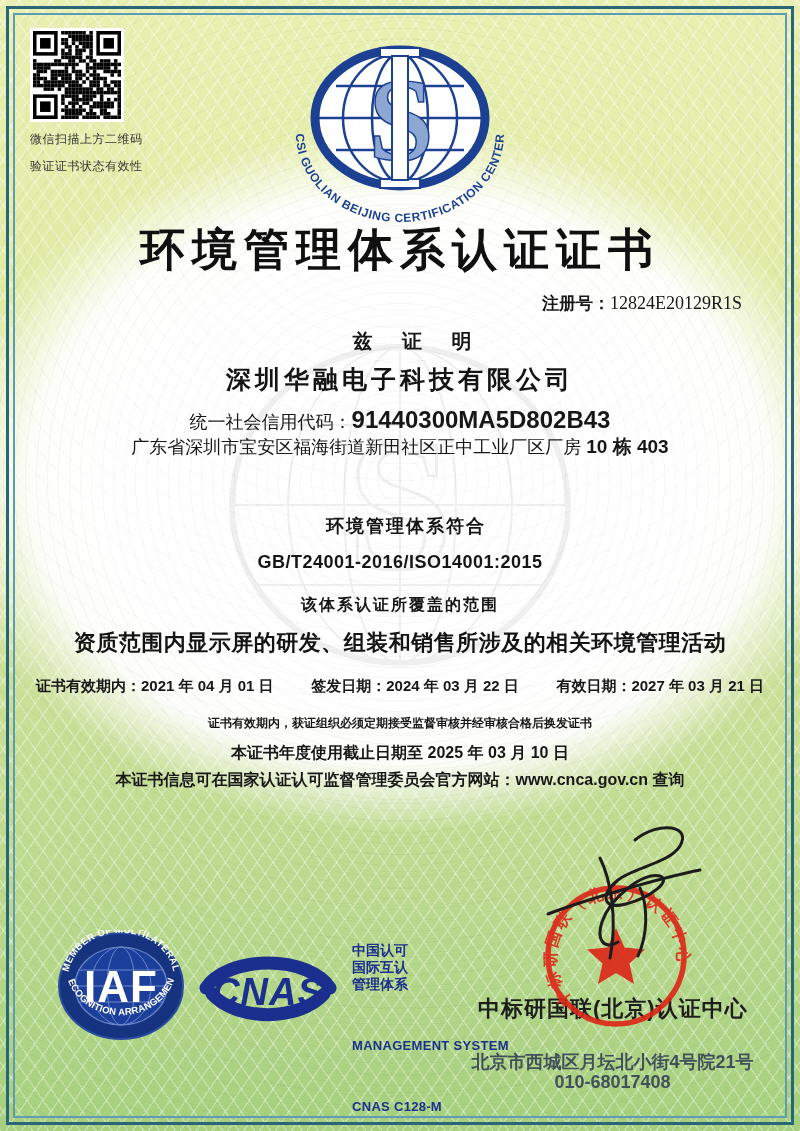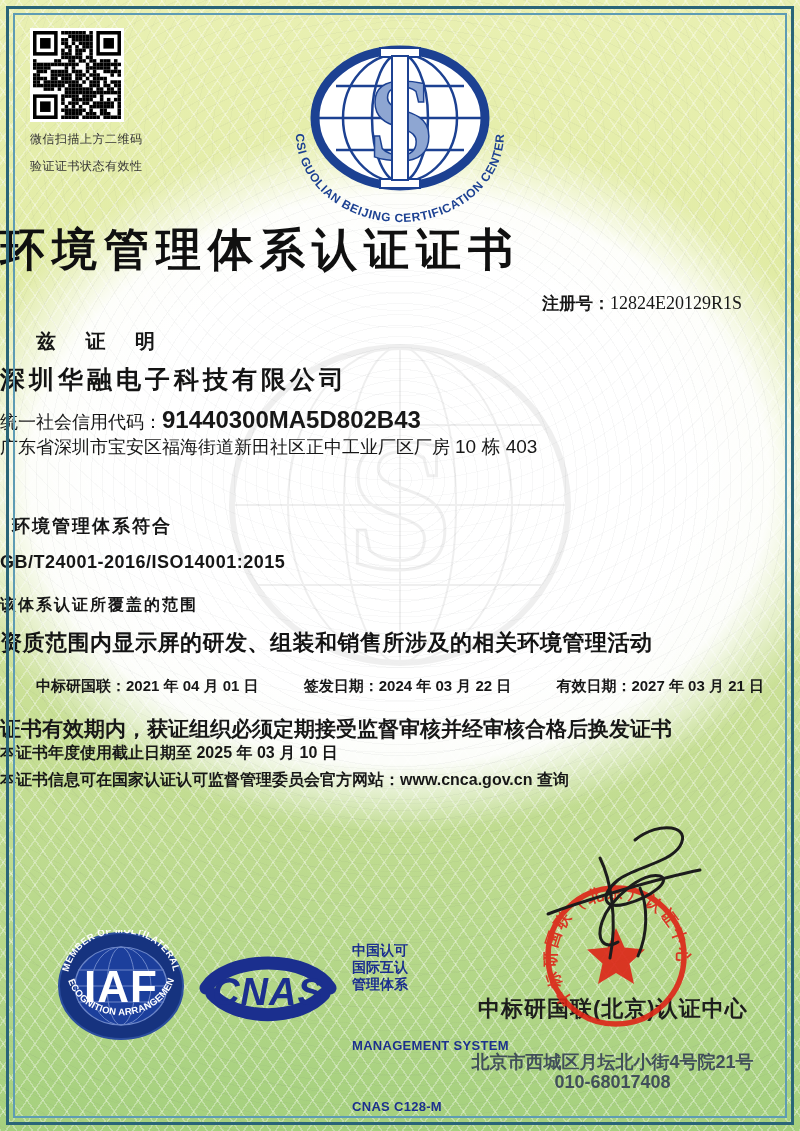--- a/index.html
+++ b/index.html
@@ -14,45 +14,45 @@
   .frame-inner{position:absolute;inset:13px;border:2px solid #5e9cb4;z-index:4;pointer-events:none;}
   .halo{position:absolute;inset:0;z-index:1;
     background:
       repeating-radial-gradient(circle at 400px 480px, rgba(110,115,120,0.055) 0 1px, transparent 1px 11px),
       repeating-radial-gradient(circle at 400px 140px, rgba(110,115,120,0.045) 0 1px, transparent 1px 17px),
       radial-gradient(ellipse 560px 430px at 400px 480px, #ffffff 52%, rgba(255,255,255,0.95) 66%, rgba(255,255,255,0) 82%);
   }
   .watermark{position:absolute;left:225px;top:340px;z-index:1;opacity:0.09;}
   .content{position:absolute;inset:0;z-index:3;}
   .abs{position:absolute;}
-  .ctr{left:0;right:0;}
+  .ctr{left:0;right:0;text-align:center;}
   
   .qr-wrap{left:30px;top:28px;width:96px;}
   .qr-box{width:88px;height:88px;background:#fff;padding:3px;}
   .qr-cap{font-size:12px;color:#333;margin-top:9px;letter-spacing:0.5px;white-space:nowrap;}
   .qr-cap+.qr-cap{margin-top:10px;}
   
   .toplogo{left:280px;top:38px;width:240px;height:192px;}
   .title{top:220px;font-size:45px;font-weight:bold;color:#101010;letter-spacing:7px;}
   .regline{top:292px;right:58px;font-size:17px;color:#171717;position:absolute;}
   .regline .lbl{font-weight:bold;}
   .regline .val{font-family:"Liberation Serif","DejaVu Serif",serif;font-size:18px;}
   .certify{top:328px;font-size:20px;font-weight:bold;letter-spacing:12px;color:#161616;padding-left:36px;}
   .company{top:363px;font-size:25px;font-weight:bold;letter-spacing:4px;color:#141414;}
   .credit{top:406px;font-size:18px;color:#171717;}
   .credit .val{font-weight:bold;font-size:24px;}
   .addr{top:434px;font-size:18px;color:#171717;}
-  .addr .bold{font-weight:normal;font-size:19px;}
+  .addr .bold{font-weight:bold;font-size:19px;}
   .conform{top:514px;font-size:18px;font-weight:bold;letter-spacing:2px;color:#161616;margin-left:12px;}
   .standard{top:552px;font-size:18px;font-weight:bold;letter-spacing:0.5px;color:#161616;}
   .scopetitle{top:595px;font-size:16px;font-weight:bold;letter-spacing:2px;color:#161616;}
   .scopetext{top:628px;font-size:22px;font-weight:bold;letter-spacing:0.5px;color:#141414;}
   .datesrow{top:677px;left:36px;right:36px;display:flex;justify-content:space-between;
     font-size:15px;font-weight:bold;color:#171717;}
-  .note1{top:715px;font-size:21px;font-weight:bold;color:#171717;}
+  .note1{top:715px;font-size:12px;font-weight:bold;color:#171717;}
   .note2{top:743px;font-size:16px;font-weight:bold;color:#171717;}
   .note3{top:770px;font-size:16px;font-weight:bold;color:#171717;}
   
   .iaf{left:56px;top:930px;width:130px;height:112px;}
   .cnas{left:190px;top:942px;width:156px;height:96px;}
   .cnastext{left:352px;top:942px;color:#1b2f8e;line-height:17px;font-weight:bold;font-size:14px;}
   .cnastext .en{font-size:13px;letter-spacing:0.3px;margin-top:44px;}
   .issuername{left:478px;top:994px;font-size:22px;font-weight:bold;color:#1d1d1d;position:absolute;letter-spacing:1px;}
   .stamp{left:528px;top:868px;width:176px;height:176px;z-index:5;}
   .signature{left:540px;top:818px;width:170px;height:160px;z-index:6;}
@@ -441,21 +441,21 @@
     <div class="abs ctr addr">
       <span>广东省深圳市宝安区福海街道新田社区正中工业厂区厂房 </span><span class="bold">10 栋 403</span>
     </div>
 
     <div class="abs ctr conform">环境管理体系符合</div>
     <div class="abs ctr standard">GB/T24001-2016/ISO14001:2015</div>
     <div class="abs ctr scopetitle">该体系认证所覆盖的范围</div>
     <div class="abs ctr scopetext">资质范围内显示屏的研发、组装和销售所涉及的相关环境管理活动</div>
 
     <div class="abs datesrow">
-      <span><span>中标研国联：</span><span>2021 年 04 月 01 日</span></span>
+      <span><span>证书有效期内：</span><span>2021 年 04 月 01 日</span></span>
       <span><span>签发日期：</span><span>2024 年 03 月 22 日</span></span>
       <span><span>有效日期：</span><span>2027 年 03 月 21 日</span></span>
     </div>
 
     <div class="abs ctr note1">证书有效期内，获证组织必须定期接受监督审核并经审核合格后换发证书</div>
     <div class="abs ctr note2">本证书年度使用截止日期至 2025 年 03 月 10 日</div>
     <div class="abs ctr note3">本证书信息可在国家认证认可监督管理委员会官方网站：www.cnca.gov.cn 查询</div>
 
     <div class="issuername">中标研国联(北京)认证中心</div>
 

